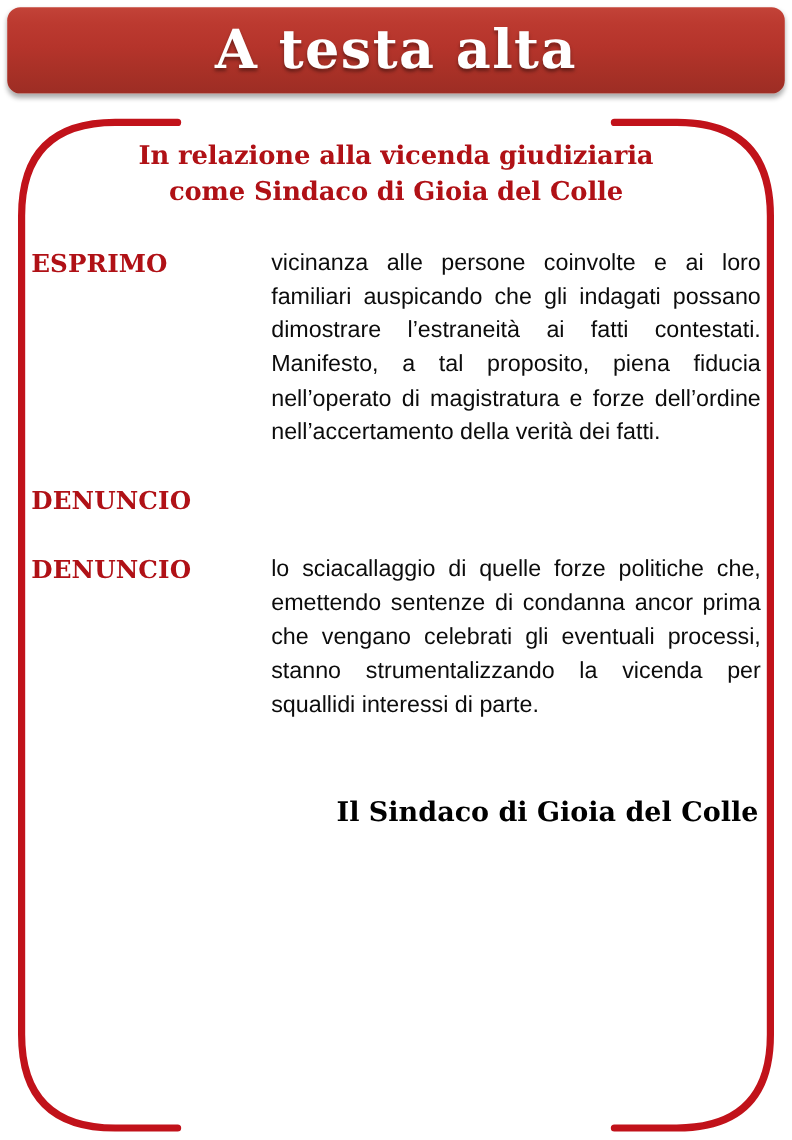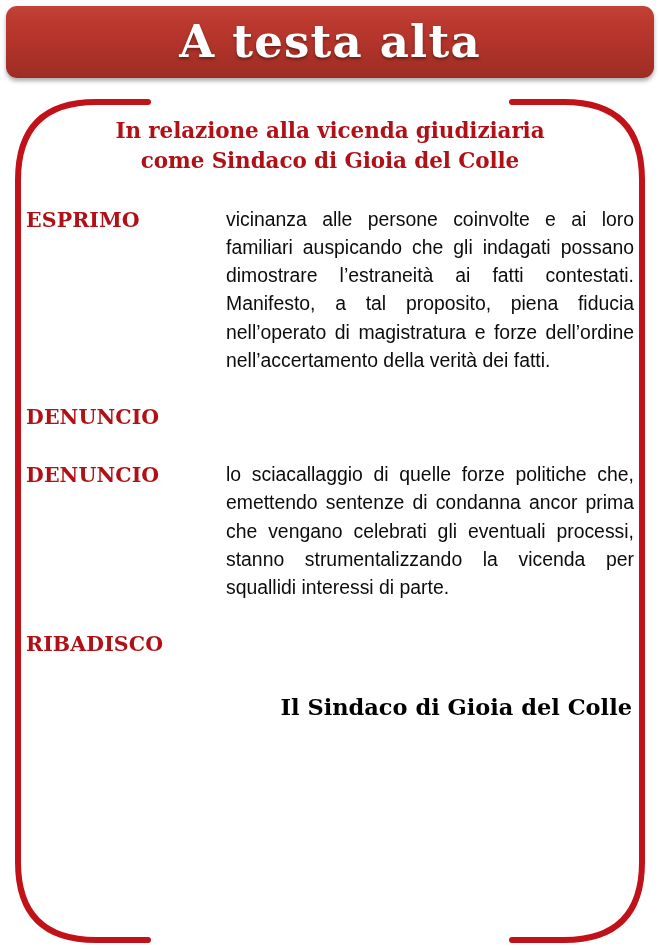--- a/index.html
+++ b/index.html
@@ -161,21 +161,20 @@
     <div class="section">
       <div class="sec-key">DENUNCIO</div>
     </div>
 
     <div class="section">
       <div class="sec-key">DENUNCIO</div>
       <div class="sec-body">lo sciacallaggio di quelle forze politiche che, emettendo sentenze di condanna ancor prima che vengano celebrati gli eventuali processi, stanno strumentalizzando la vicenda per squallidi interessi di parte.</div>
     </div>
 
     <div class="section">
-      <div class="sec-key">RIBADISCO</div>
     </div>
 
   </div>
 
   <div id="signature">
     <span class="sig-line">Il Sindaco di Gioia del Colle</span>
 
   </div>
 
 </div>

